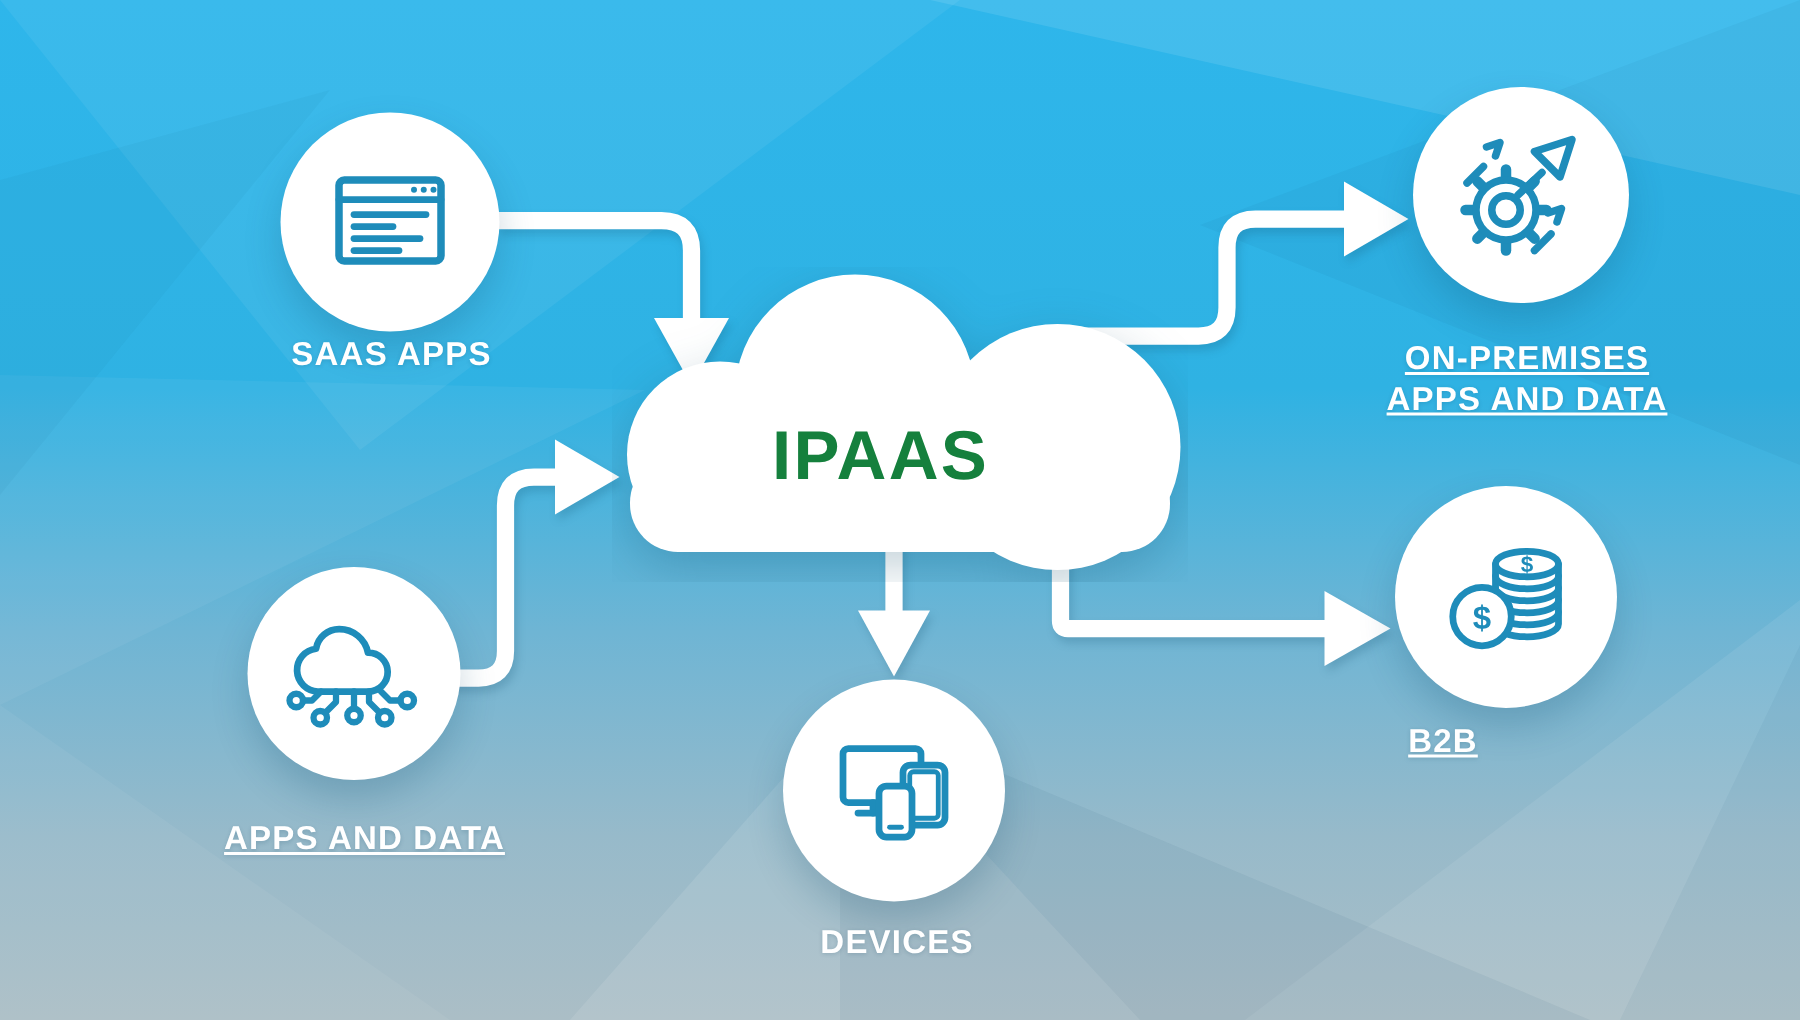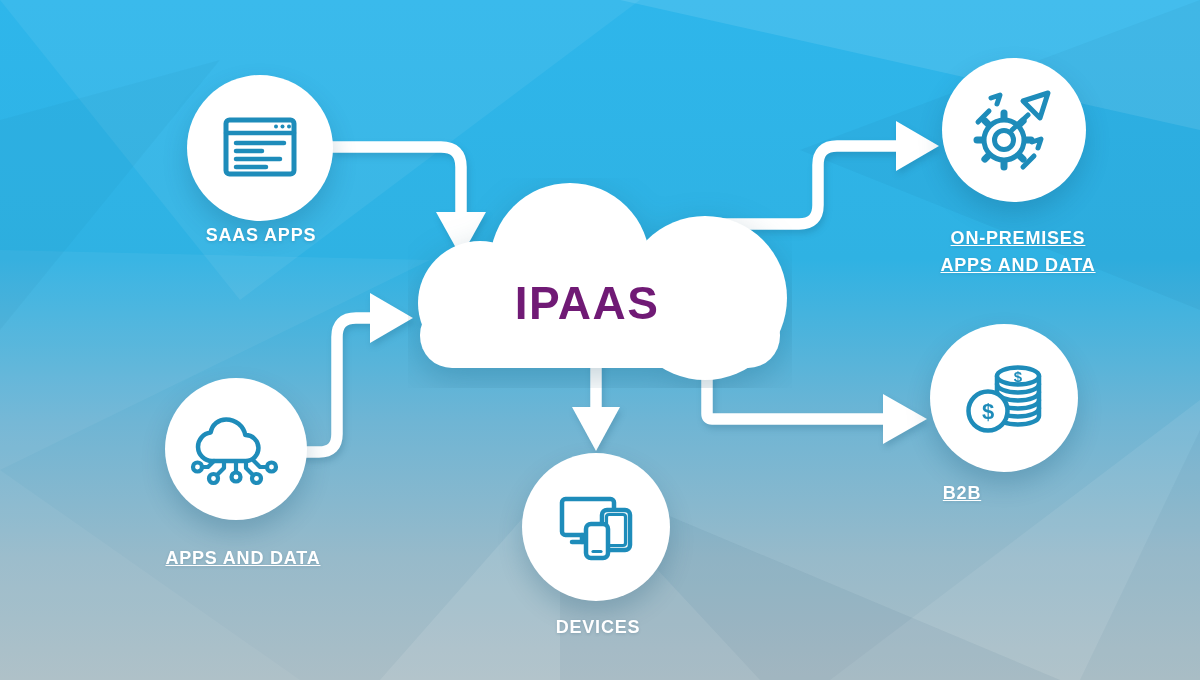--- a/index.html
+++ b/index.html
@@ -9,30 +9,30 @@
   }
   .layer{position:absolute;left:0;top:0;width:1200px;height:680px;}
   
   .node-circle{
     position:absolute;background:#ffffff;border-radius:50%;
     box-shadow:0 12px 24px rgba(15,75,105,.22);
     display:flex;align-items:center;justify-content:center;
   }
   .node-label{
     position:absolute;width:300px;text-align:center;color:#ffffff;
-    font-weight:700;font-size:18px;letter-spacing:.8px;line-height:27px;
+    font-weight:700;font-size:22px;letter-spacing:.8px;line-height:27px;
     text-shadow:0 1px 3px rgba(10,60,90,.18);
   }
   .lbl-line{display:block;text-decoration:underline;}
   
   .cloud-svg{position:absolute;left:408px;top:178px;}
   .ipaas-label{
     position:absolute;left:408px;top:276px;width:384px;padding-right:26px;
     box-sizing:border-box;text-align:center;
-    color:#701a75;font-size:46px;font-weight:700;letter-spacing:1.5px;
+    color:#15803d;font-size:46px;font-weight:700;letter-spacing:1.5px;
   }
   
   .arrows{filter:drop-shadow(2px 4px 3px rgba(15,75,105,.20));}
   .cloudshape{filter:drop-shadow(0 10px 16px rgba(15,75,105,.25));}
   .icon{display:block;}
 </style>
 </head>
 <body>
 
 <div class="stage">

